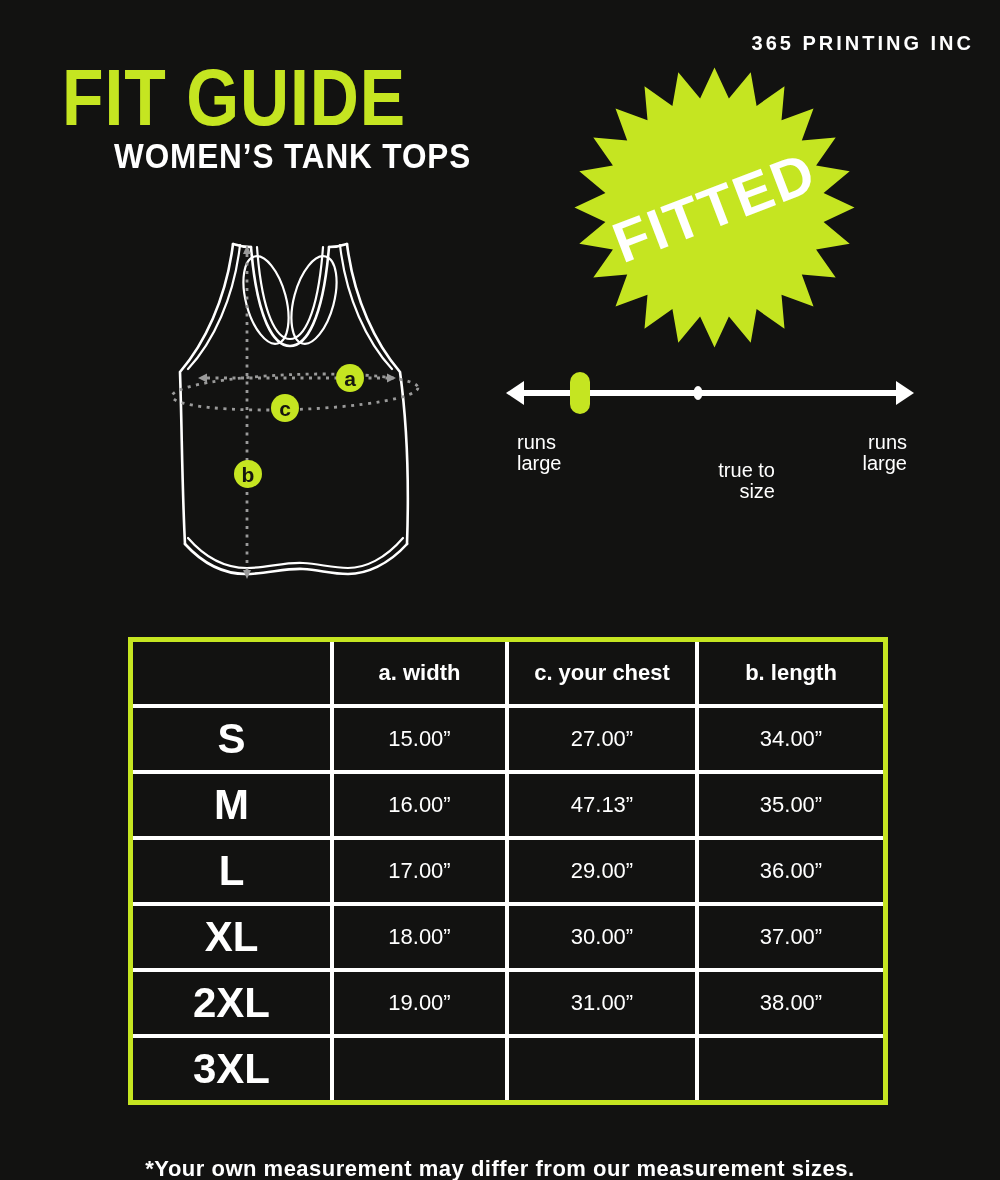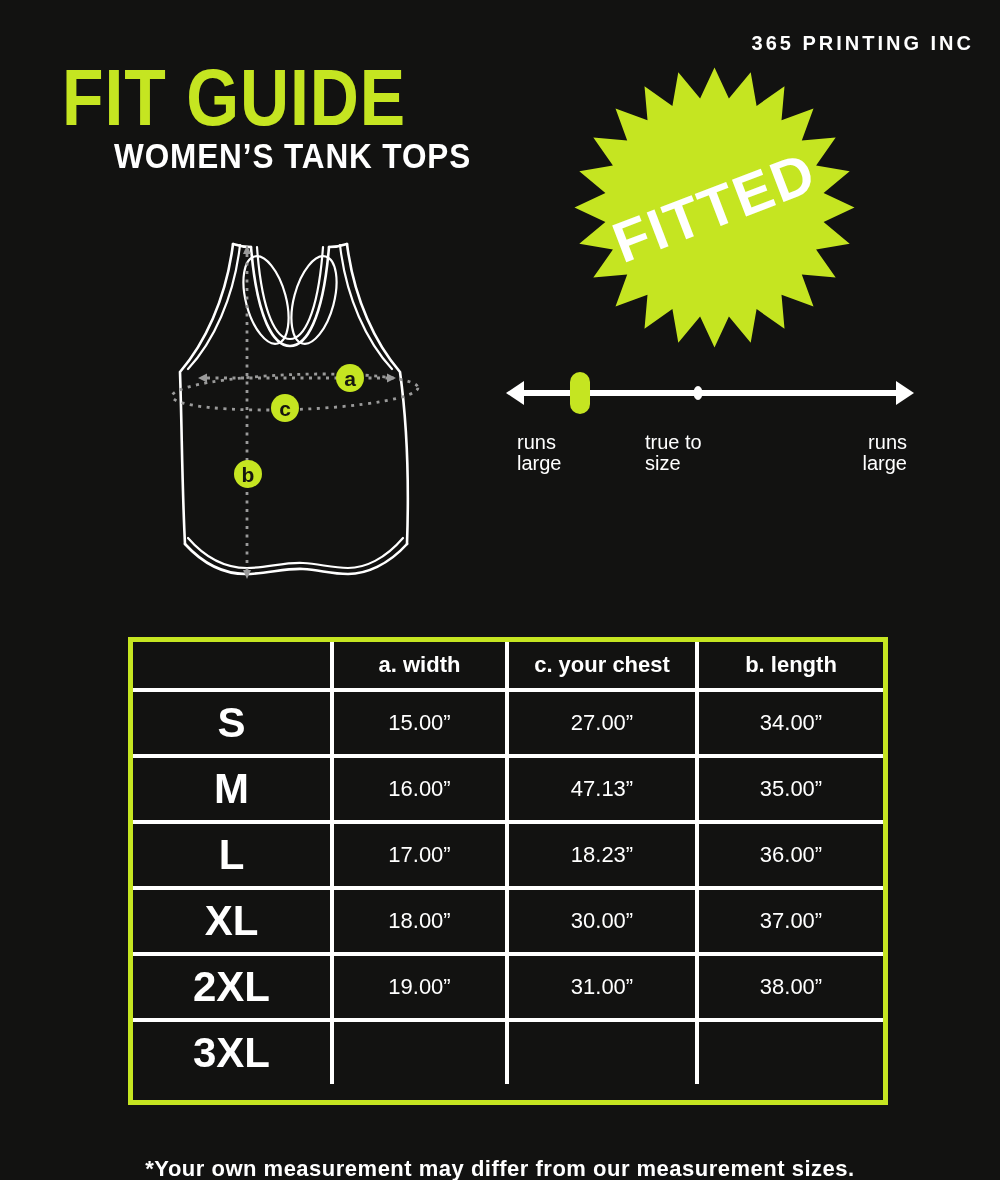--- a/index.html
+++ b/index.html
@@ -49,29 +49,29 @@
   
   .scale{position:absolute;left:500px;top:356px;width:420px;height:70px;}
   .scale .bar{stroke:#ffffff;stroke-width:6;}
   .scale .head{fill:#ffffff;}
   .scale .indicator{fill:var(--accent);}
   .scale-label{
     position:absolute;top:432px;font-size:20px;font-weight:normal;line-height:21px;
     white-space:nowrap;
   }
   .lbl-small{left:517px;text-align:left;}
-  .lbl-true{left:645px;width:130px;text-align:left;}
+  .lbl-true{left:645px;width:130px;text-align:right;margin-top:28px;}
   .lbl-large{left:825px;width:82px;text-align:right;}
   
   .size-table{
     position:absolute;left:128px;top:637px;width:760px;height:468px;
     border:5px solid var(--accent);box-sizing:border-box;background:var(--bg);
   }
   .trow{display:grid;grid-template-columns:197px 175px 190px 188px;height:66px;box-sizing:border-box;}
-  .trow.thead{height:46px;}
+  .trow.thead{height:62px;}
   #table-body .trow{border-top:4px solid #ffffff;}
   .cell{
     display:flex;align-items:center;justify-content:center;
     box-sizing:border-box;overflow:hidden;
   }
   .cell + .cell{border-left:4px solid #ffffff;}
   .head-cell{font-size:22px;font-weight:bold;}
   .size-cell{font-size:42px;font-weight:bold;}
   .val-cell{font-size:22px;font-weight:normal;}
   
@@ -170,21 +170,21 @@
     <div class="trow">
       <div class="cell size-cell">M</div>
       <div class="cell val-cell">16.00”</div>
       <div class="cell val-cell">47.13”</div>
       <div class="cell val-cell">35.00”</div>
     </div>
 
     <div class="trow">
       <div class="cell size-cell">L</div>
       <div class="cell val-cell">17.00”</div>
-      <div class="cell val-cell">18.23”</div>
+      <div class="cell val-cell">29.00”</div>
       <div class="cell val-cell">36.00”</div>
     </div>
 
     <div class="trow">
       <div class="cell size-cell">XL</div>
       <div class="cell val-cell">18.00”</div>
       <div class="cell val-cell">30.00”</div>
       <div class="cell val-cell">37.00”</div>
     </div>
 

